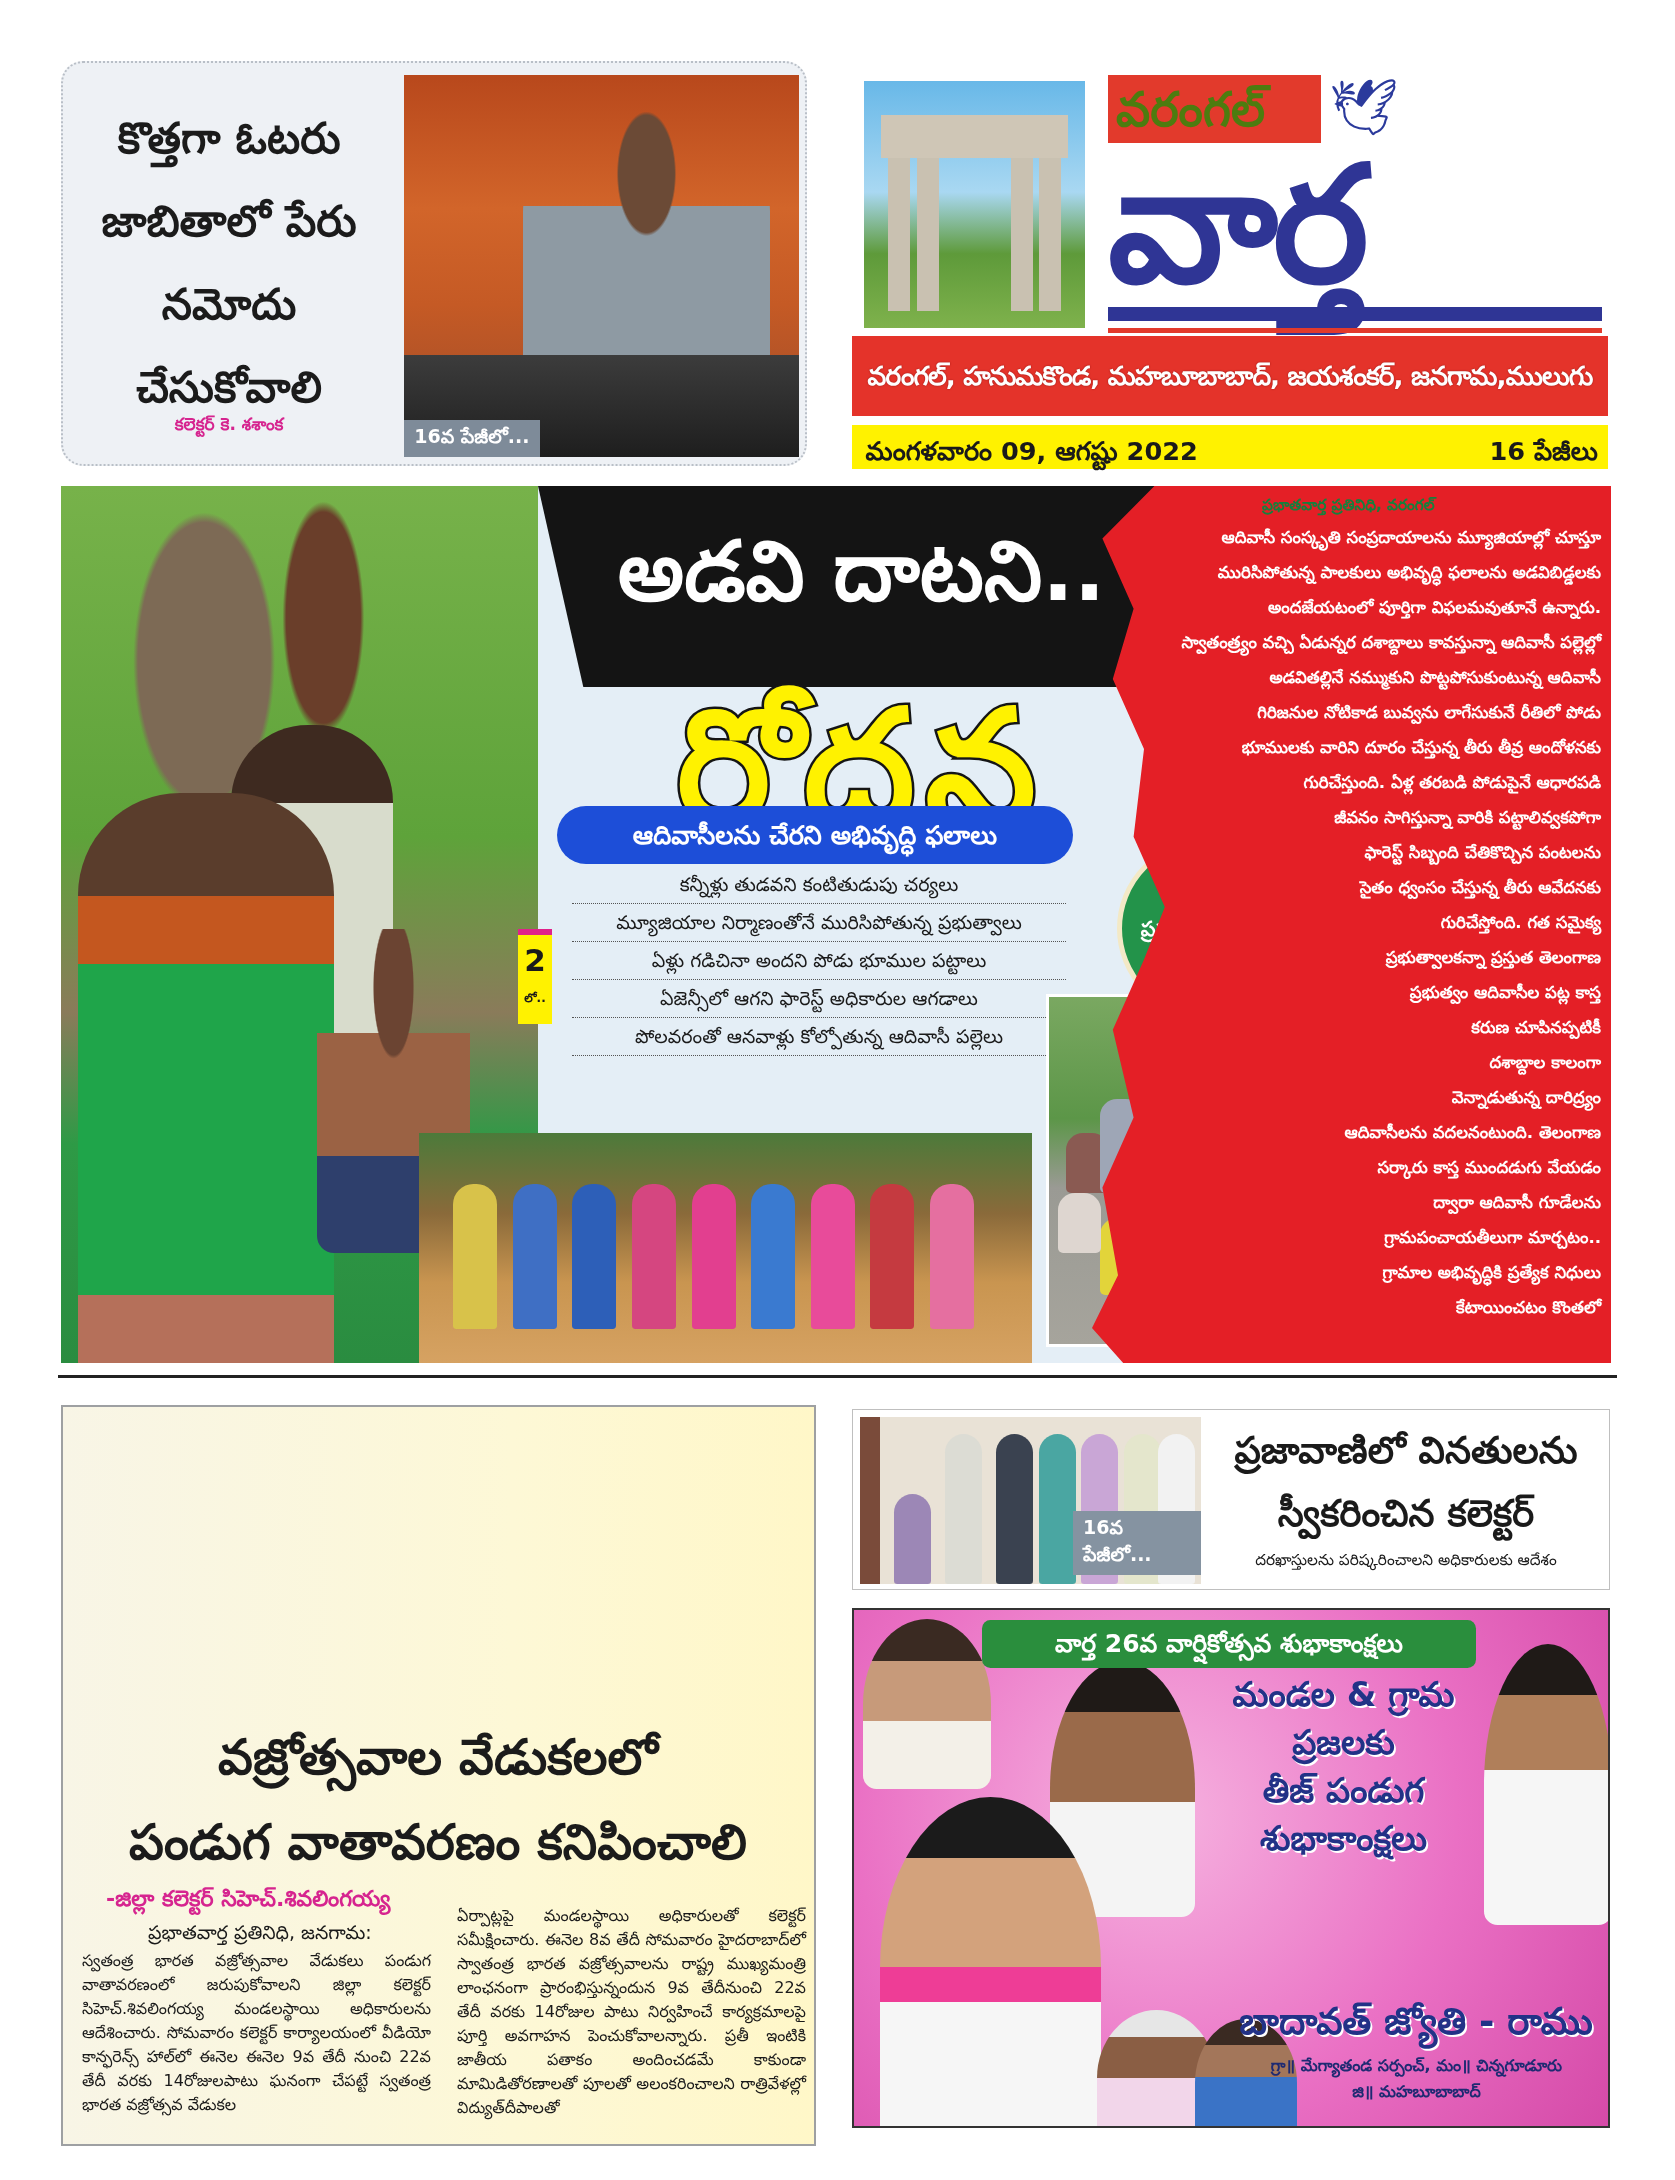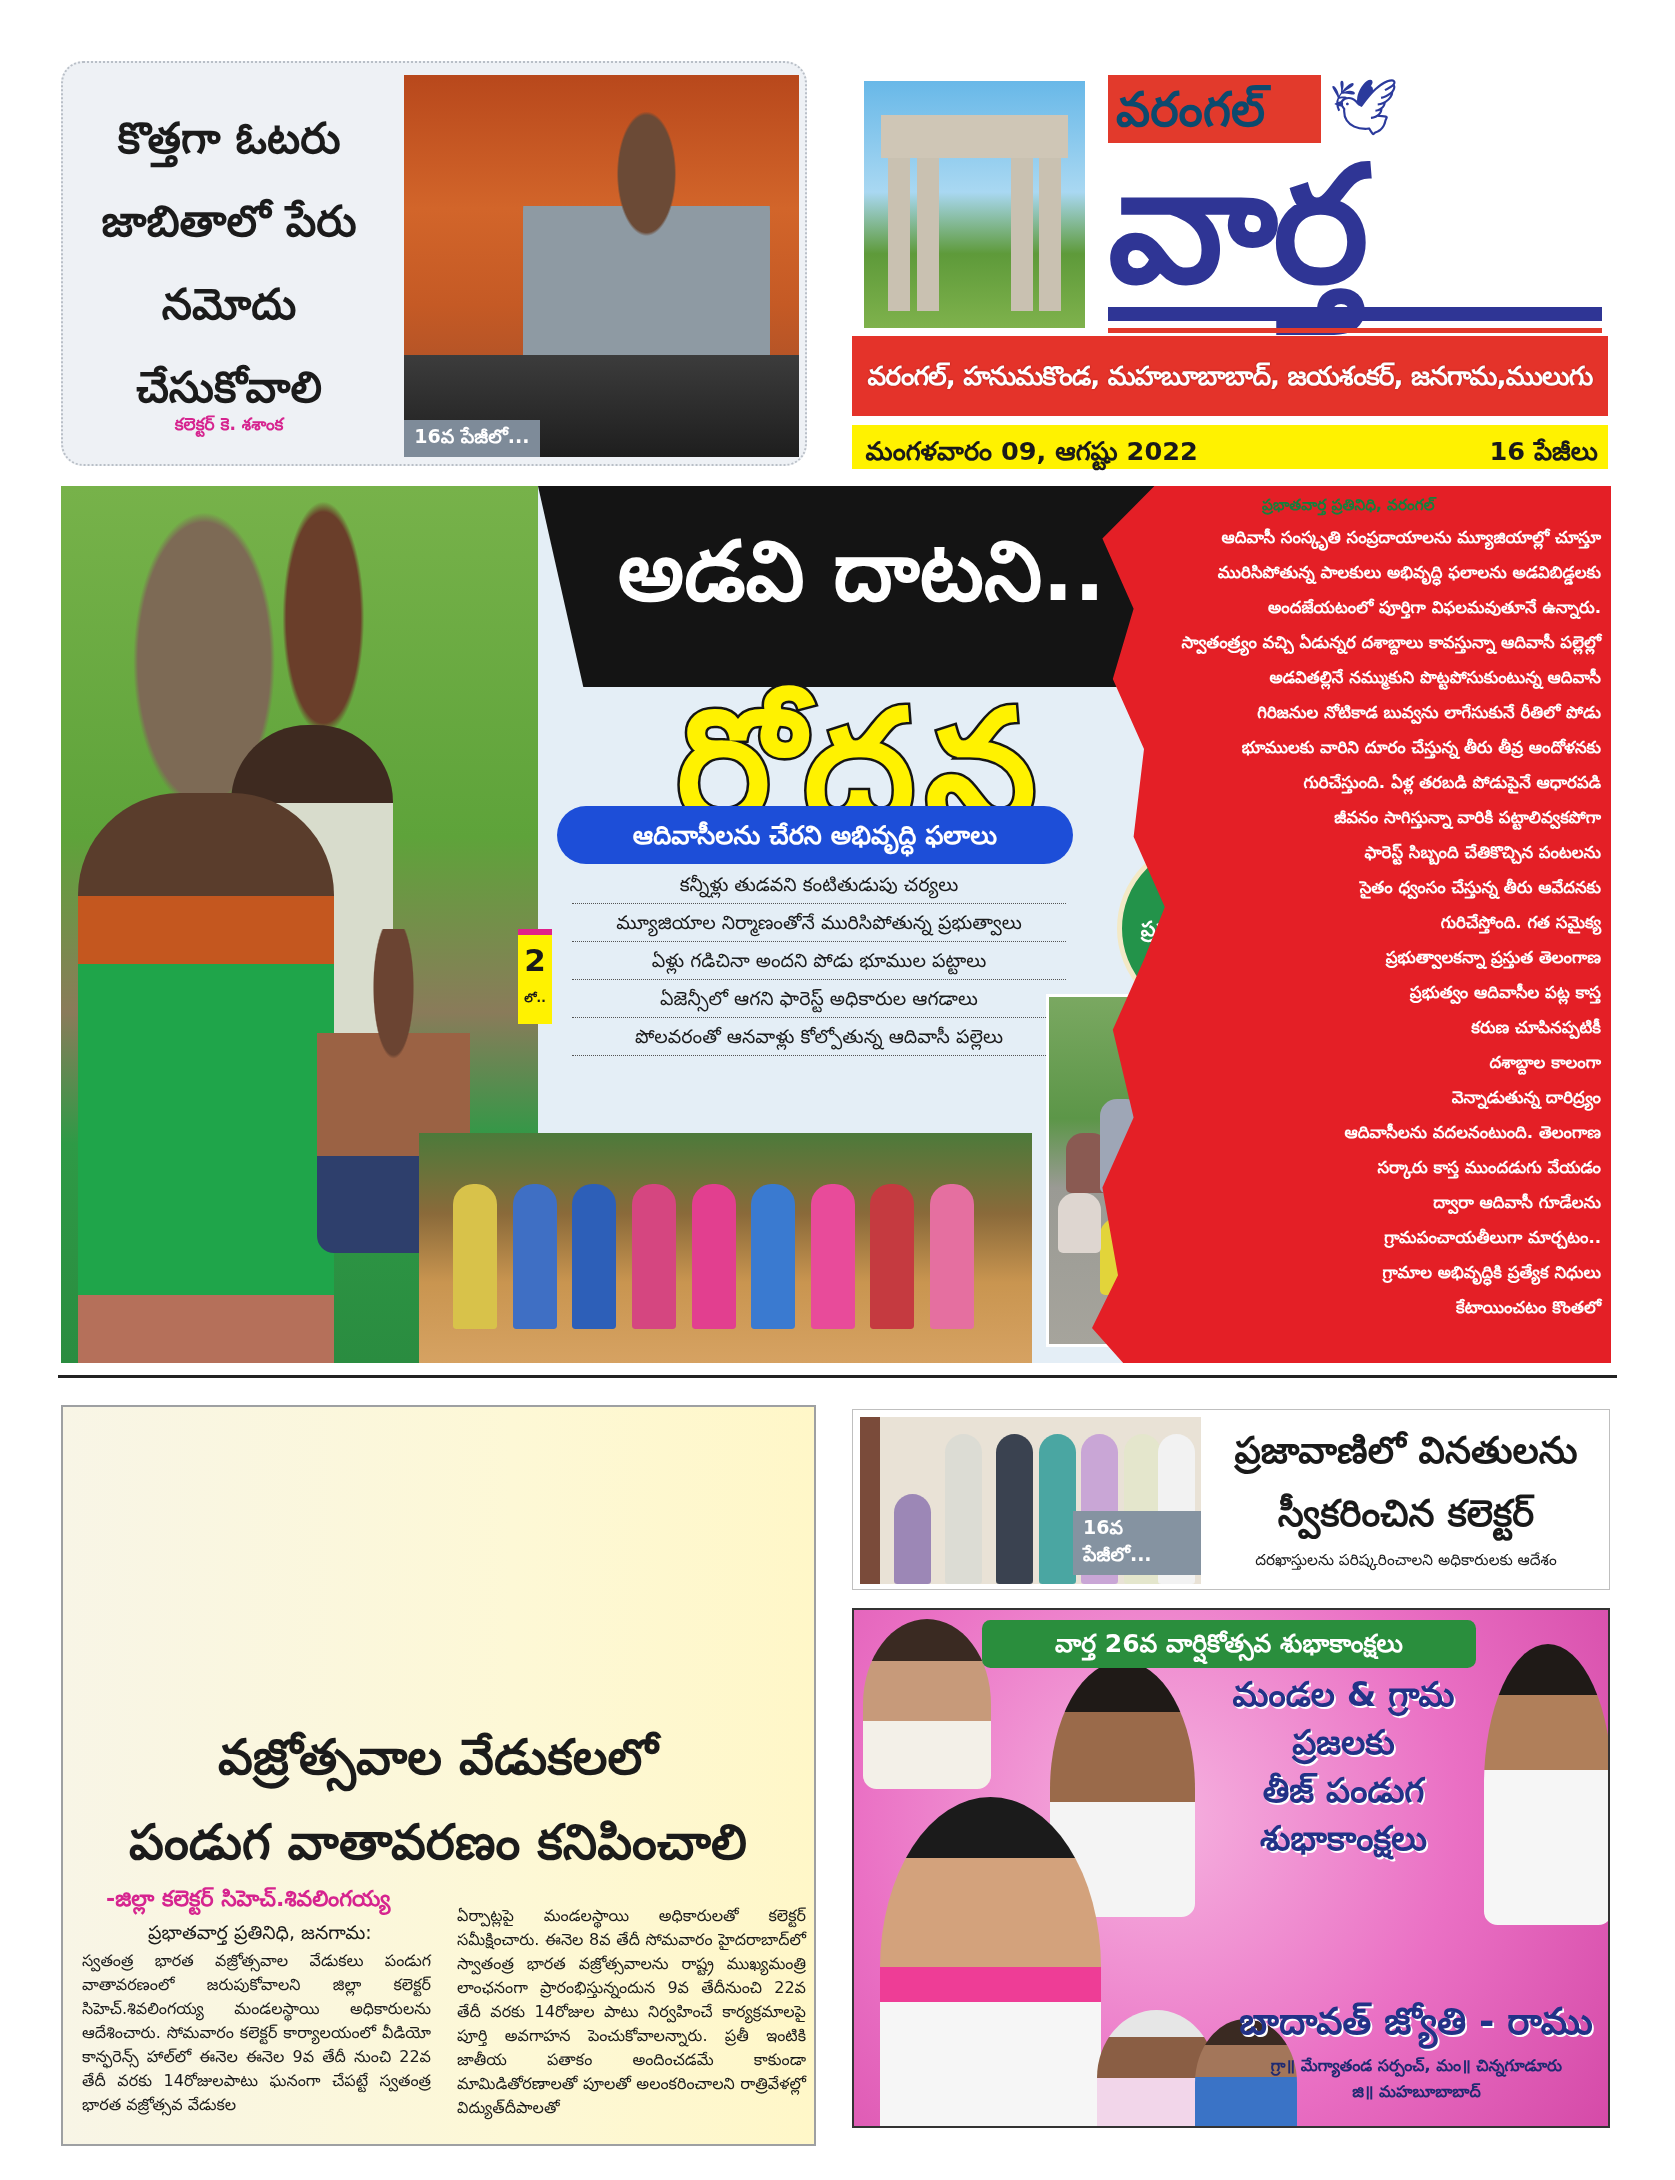--- a/index.html
+++ b/index.html
@@ -46,21 +46,21 @@
   .mast-photo {
     left: 12px; top: 8.5px; width: 221px; height: 247px;
     background: linear-gradient(180deg, #68b8e8 0%, #a9d8f2 45%, #5e9a3a 70%, #7fb24c 100%);
   }
   .mast-photo .arch-top { left: 17px; top: 34px; width: 187px; height: 43px; background: #cfc6b6; }
   .mast-photo .pillar { top: 77px; width: 22px; height: 153px; background: #c9c1b1; }
   .mast-brand-strip {
     left: 256px; top: 3.4px; width: 213px; height: 68px; background: #e23a2c;
   }
   .mast-brand-city {
-    left: 264px; top: 3.4px; font-size: 48px; font-weight: bold; color: #0c4a6e; line-height: 68px;
+    left: 264px; top: 3.4px; font-size: 48px; font-weight: bold; color: #4d7c0f; line-height: 68px;
   }
   .mast-dove { left: 477px; top: 5.1px; font-size: 55px; color: #2b3a9c; line-height: 60px; }
   .mast-brand-main {
     left: 256px; top: 72px; width: 494px; height: 162px;
     font-size: 162px; line-height: 162px; font-weight: bold; color: #2f3595; letter-spacing: -5.1px;
   }
   .mast-underline { left: 256px; top: 235px; width: 494px; height: 13.6px; background: #2f3595; }
   .mast-red-line { left: 256px; top: 256px; width: 494px; height: 5.1px; background: #e23a2c; }
   .mast-districts {
     left: 0px; top: 264px; width: 756px; height: 80px; background: #e4332a;

